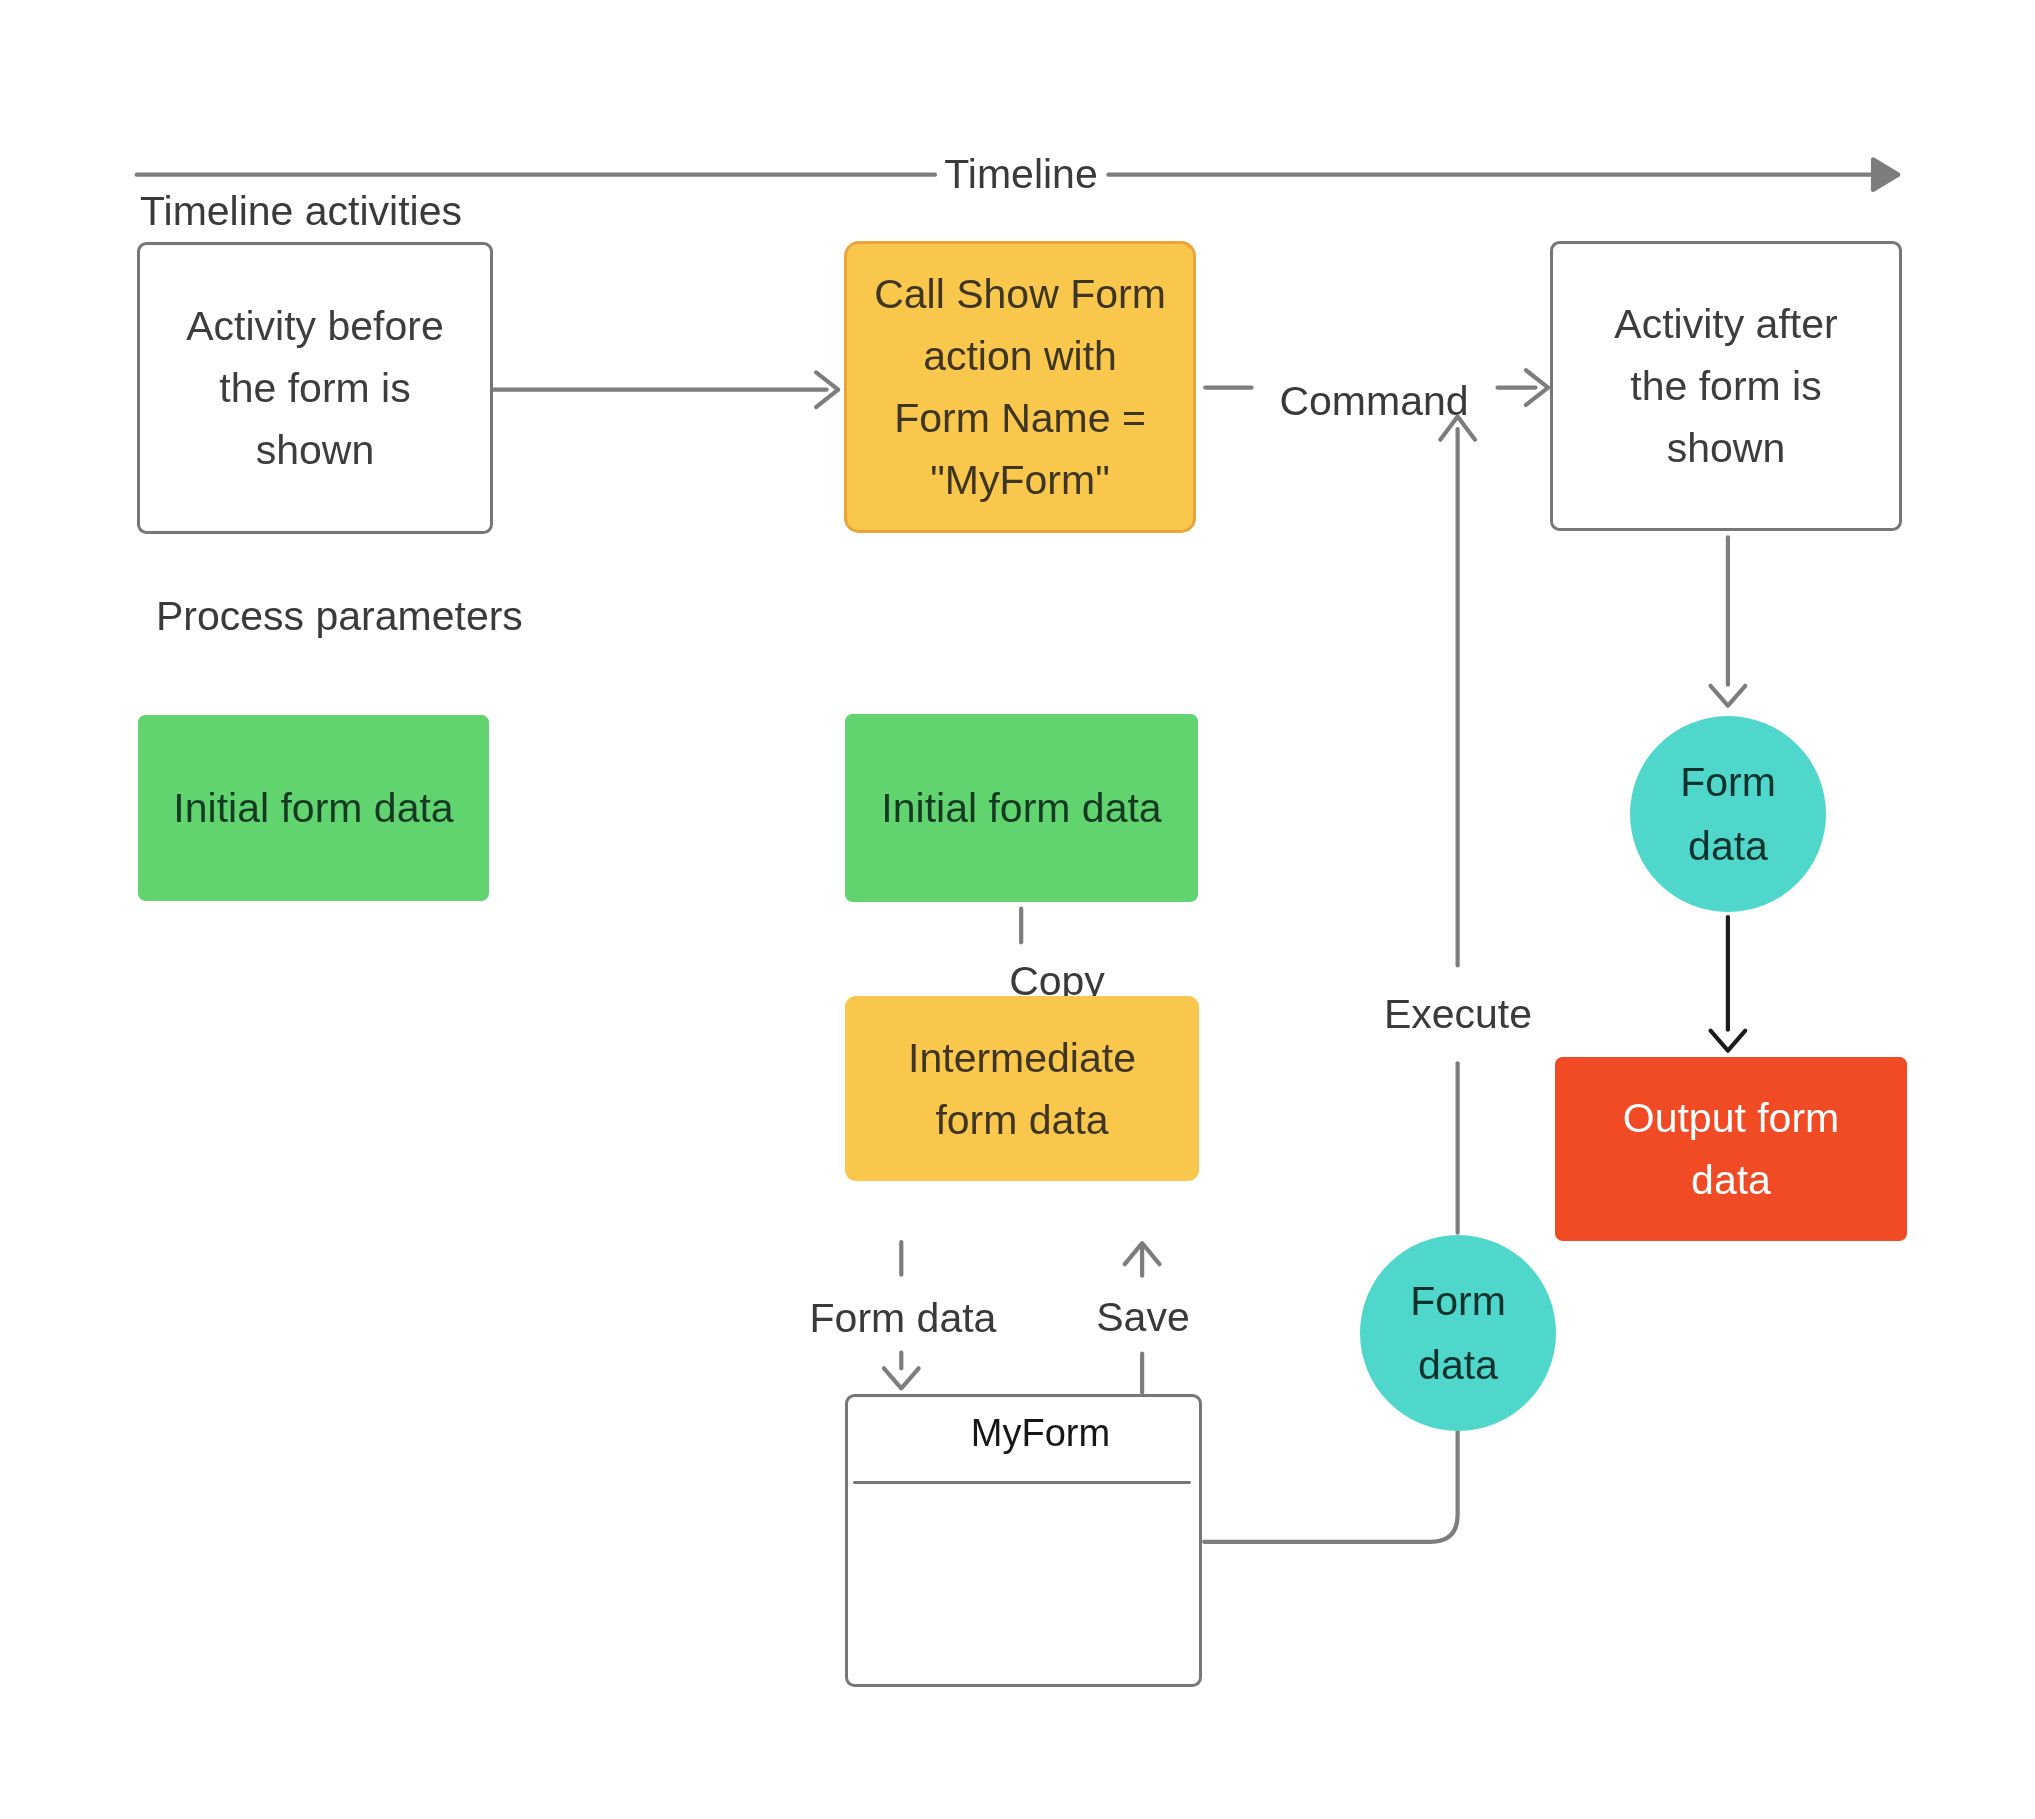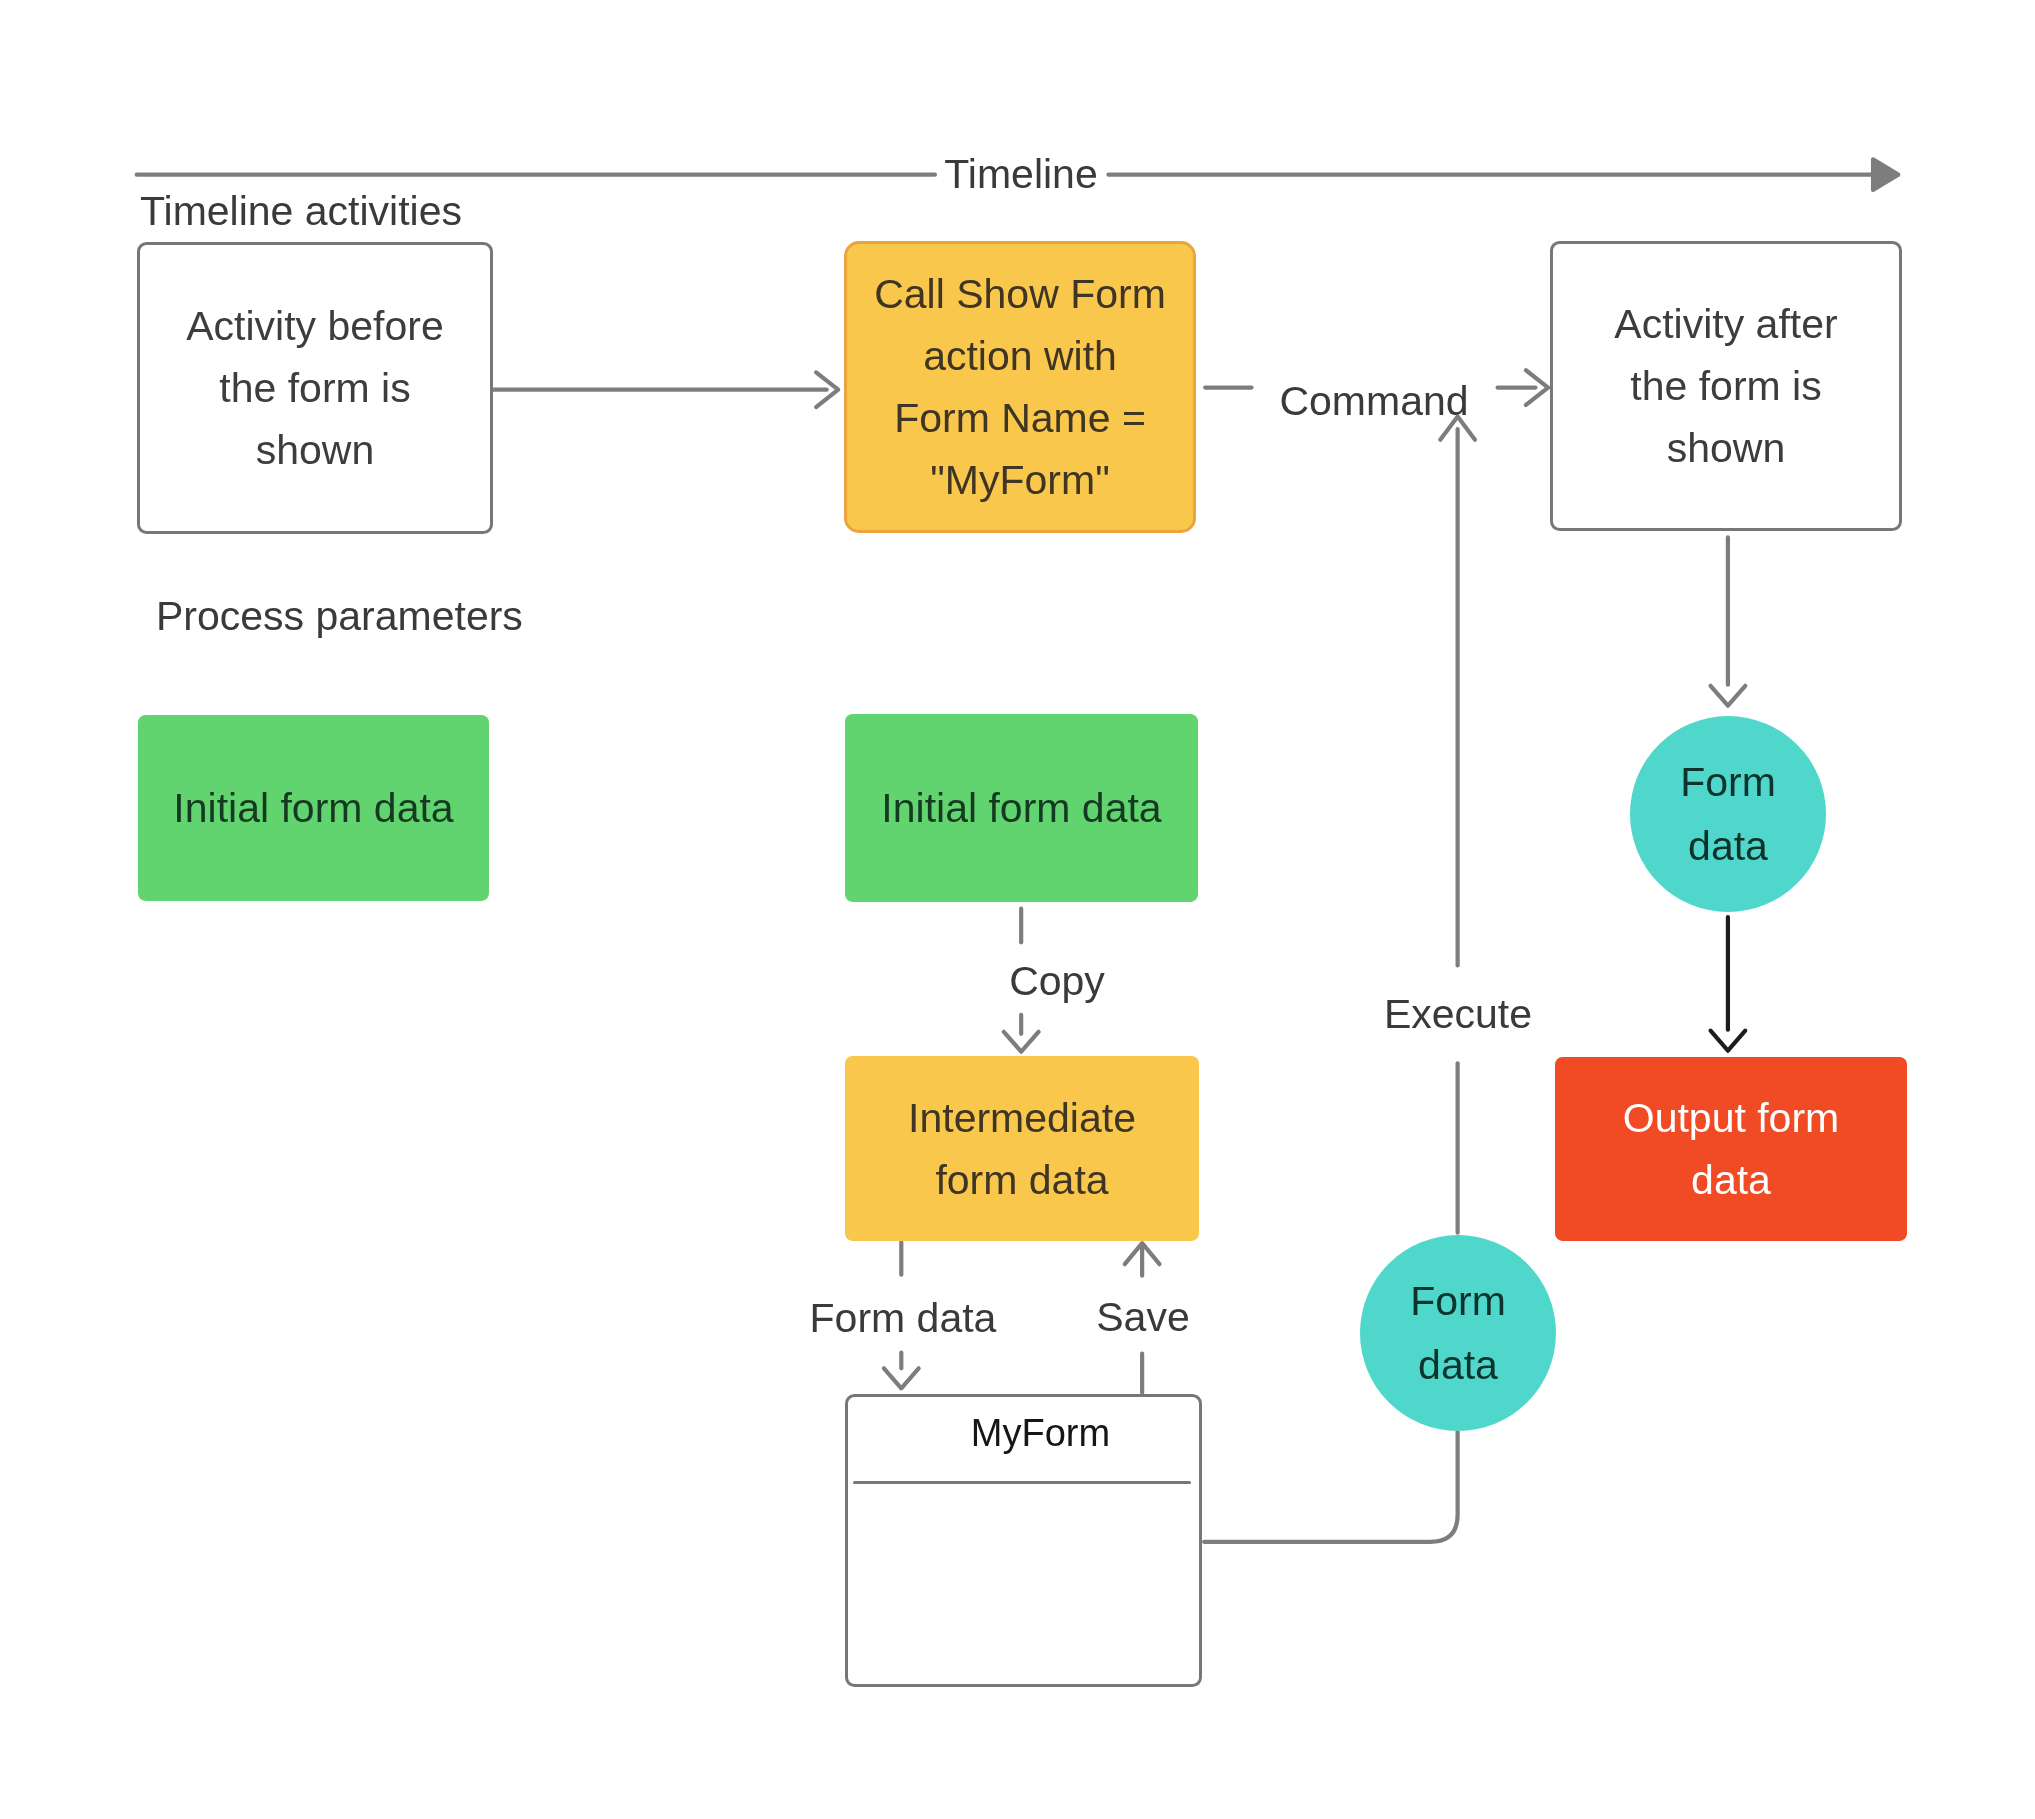--- a/index.html
+++ b/index.html
@@ -195,21 +195,21 @@
   </div>
 
   <div class="node box-green" style="left:138px; top:715px; width:351px; height:186px;">
     <span>Initial form data</span>
   </div>
 
   <div class="node box-green" style="left:845px; top:714px; width:353px; height:188px;">
     <span>Initial form data</span>
   </div>
 
-  <div class="node box-orange" style="left:845px; top:1056px; width:354px; height:185px;">
+  <div class="node box-orange" style="left:845px; top:996px; width:354px; height:185px;border-radius:11px;">
     <span>Intermediate</span>
     <span>form data</span>
   </div>
 
   <div class="node circle" style="left:1630px; top:716px; width:196px; height:196px;">
     <span>Form</span>
     <span>data</span>
   </div>
 
   <div class="node box-red" style="left:1555px; top:1057px; width:352px; height:184px;">

